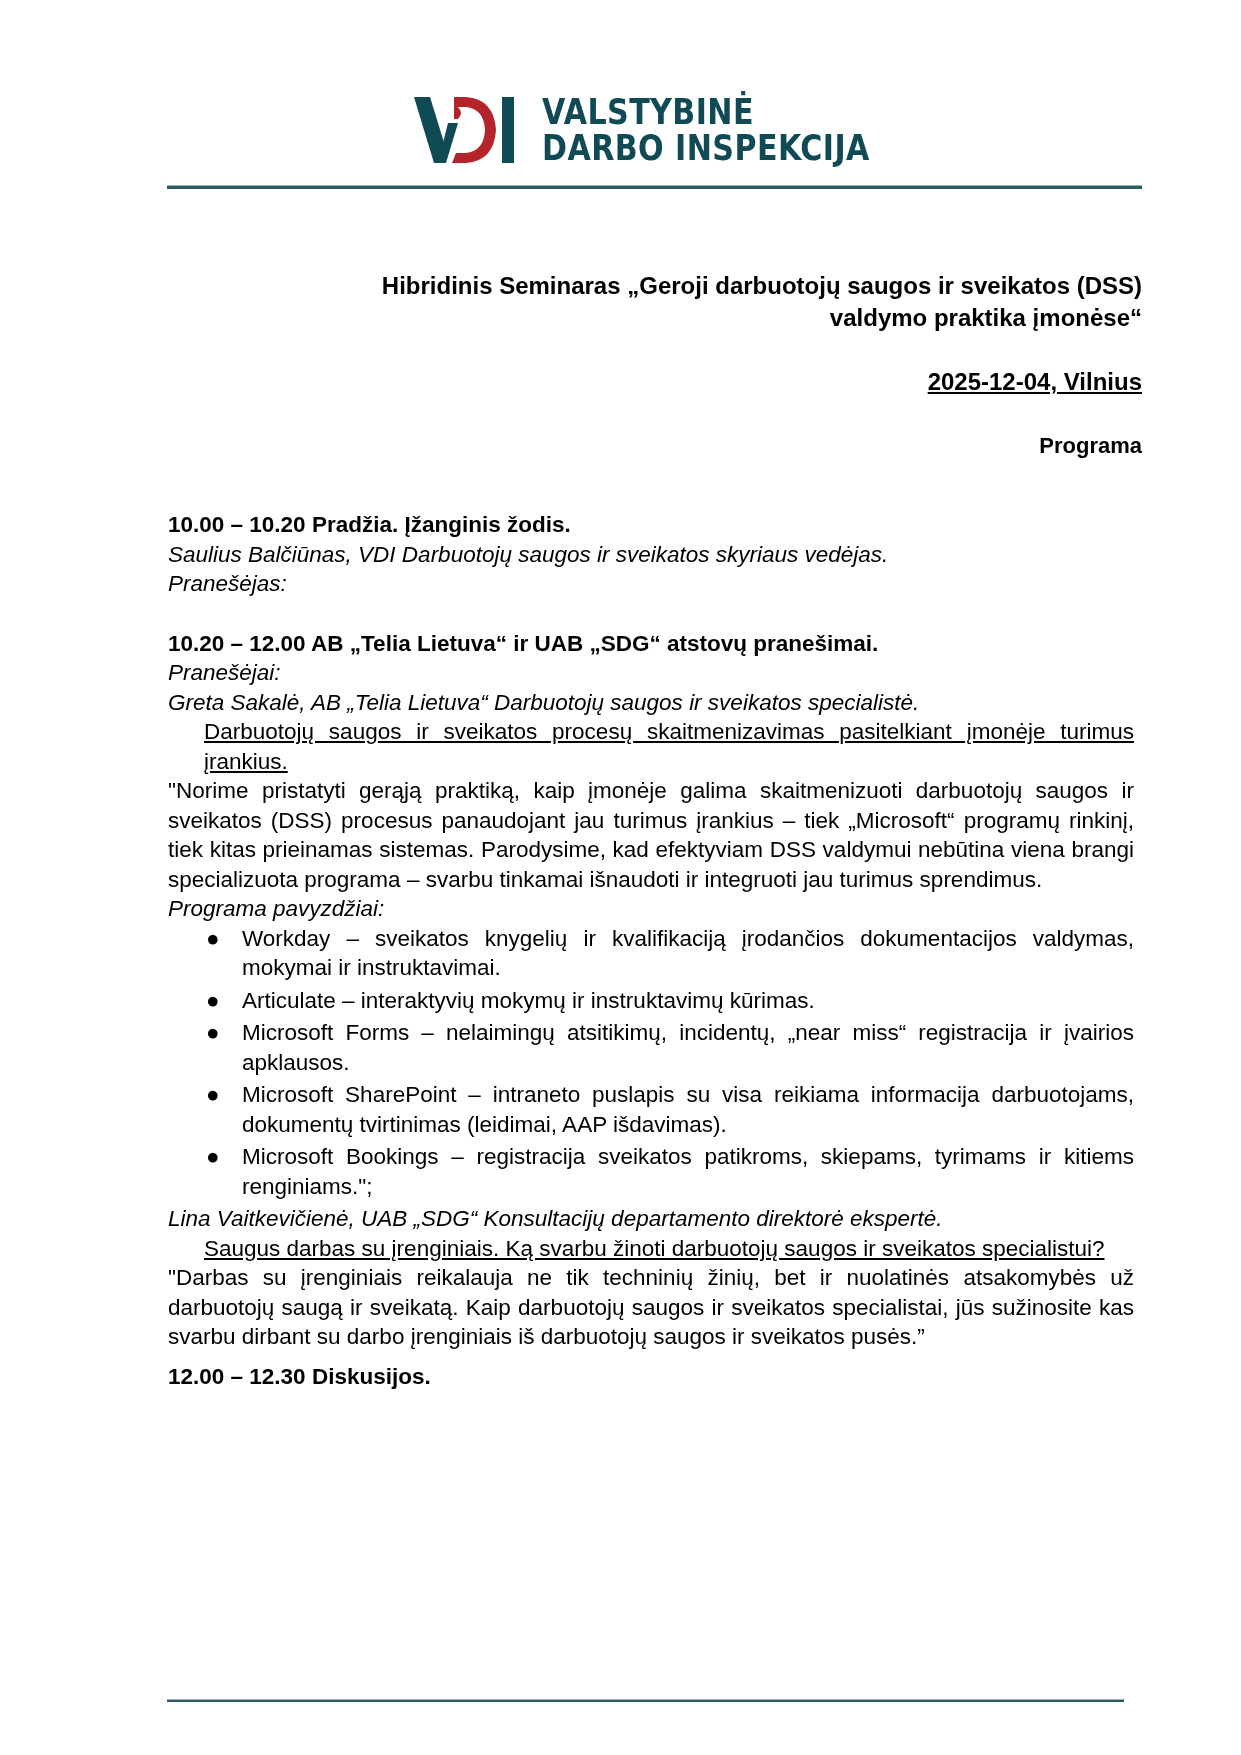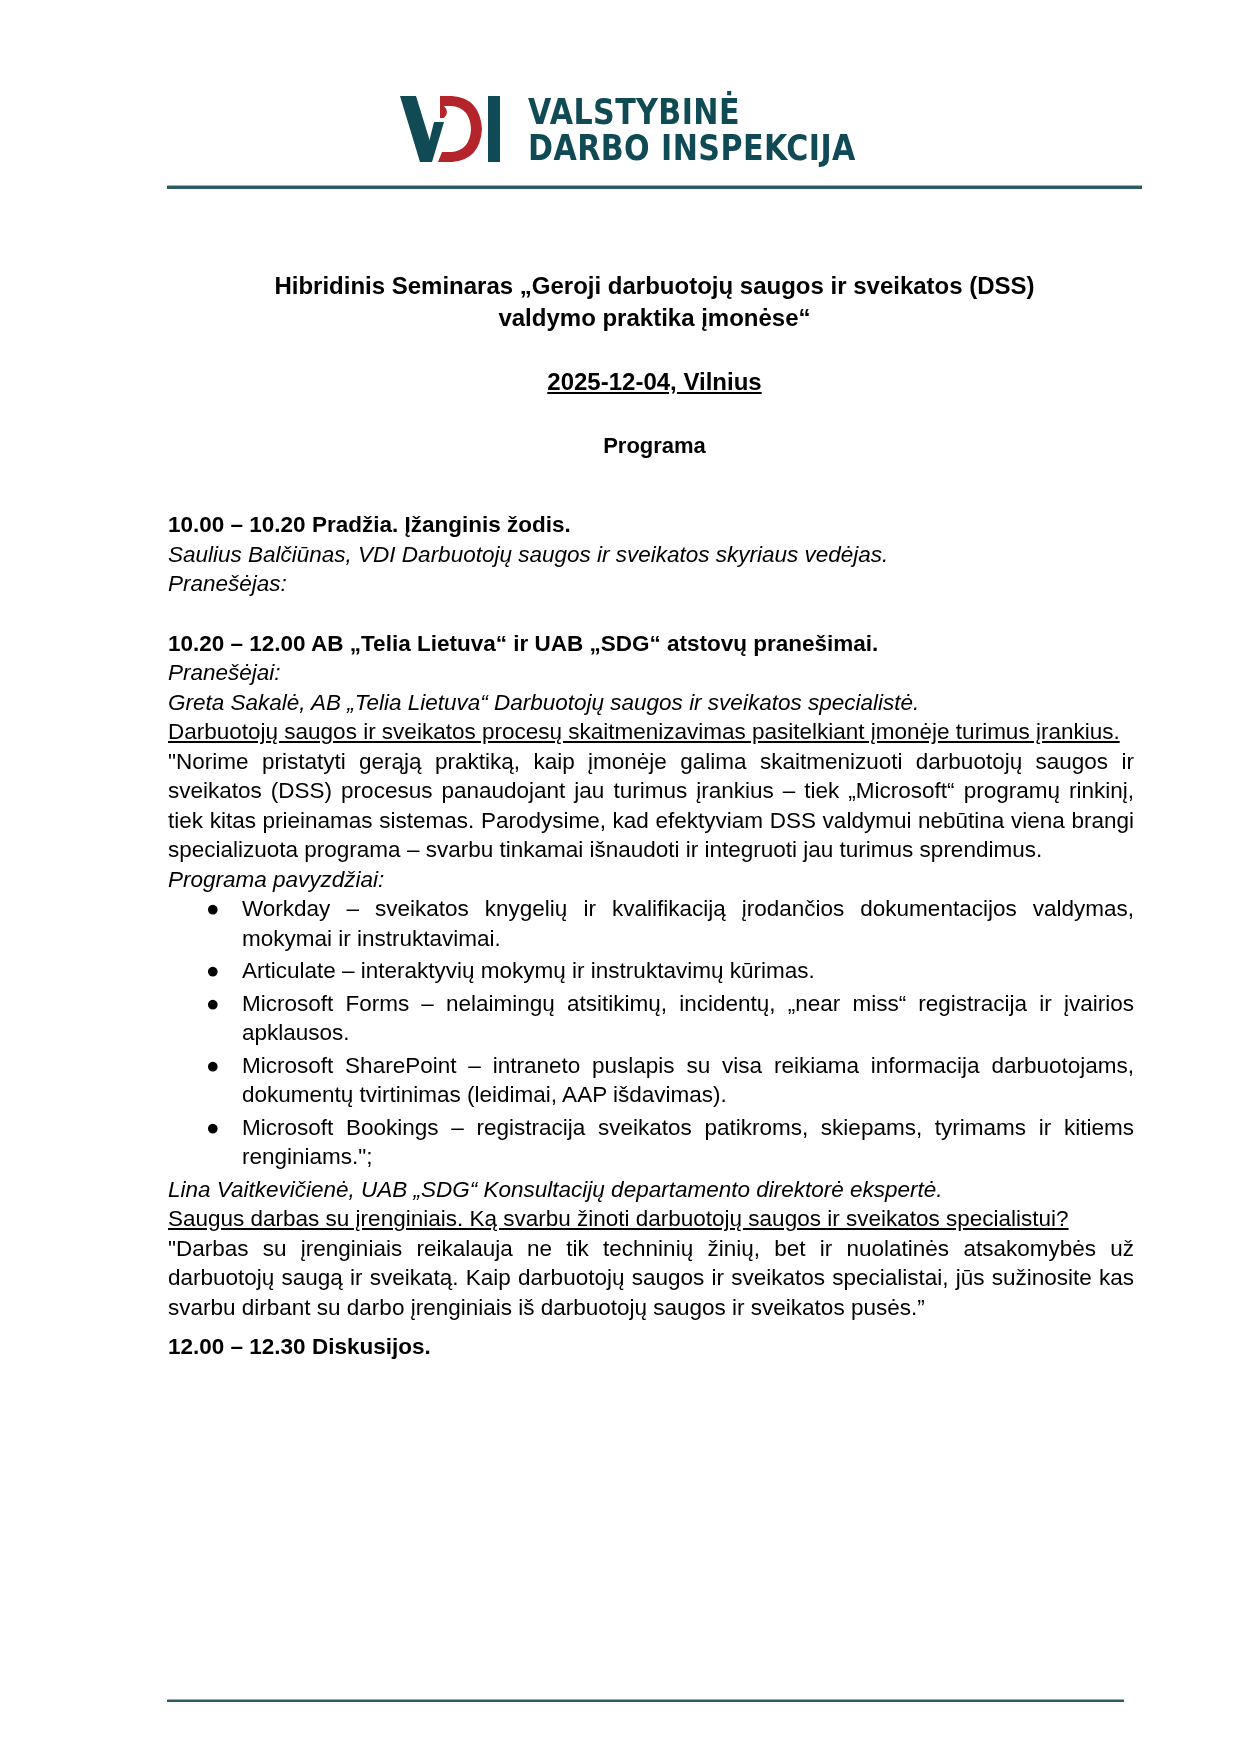--- a/index.html
+++ b/index.html
@@ -1,40 +1,40 @@
 <!DOCTYPE html>
 <html><head>
   <meta charset="utf-8">
   <style>
     html, body { margin: 0; padding: 0; background: #ffffff; }
     body { width: 1241px; height: 1755px; position: relative; overflow: hidden;
            font-family: "Liberation Sans", sans-serif; color: #000; }
 
-    .header-logo { position: absolute; left: 400px; top: 94px; height: 72px; display: flex; }
+    .header-logo { position: absolute; left: 414px; top: 94px; height: 72px; display: flex; align-items: center; }
     .logo-mark { width: 104px; height: 70px; }
     .logo-text { position: absolute; left: 128px; top: 0px; font-family: "DejaVu Sans", sans-serif;
                  font-weight: bold; color: #0f4a55; font-size: 35px; line-height: 36px; letter-spacing: 0.5px;
                  transform: scaleX(0.86); transform-origin: left top; white-space: nowrap; }
     .rule { position: absolute; left: 167px; width: 975px; height: 3px; background: #2e5a62;
             border-top: 1px solid #8fb4ba; }
     .rule.top { top: 185px; }
     .rule.bottom { top: 1699px; width: 957px; height: 2px; }
 
-    .title { position: absolute; left: 167px; width: 975px; text-align: center; font-weight: bold;
+    .title { position: absolute; left: 167px; width: 975px; text-align: right; font-weight: bold;
              font-size: 24px; line-height: 32px; }
     .title.main { top: 270px; }
     .title.date { top: 366px; font-size: 24px; text-decoration: underline; }
     .title.prog { top: 430px; font-size: 22px; }
 
     .body { position: absolute; left: 168px; top: 510px; width: 966px; font-size: 22.5px; line-height: 29.5px; }
     .body p { margin: 0; text-align: justify; }
     .body .session { font-weight: bold; }
     .body .gap { height: 30px; }
     .body .it { font-style: italic; }
-    .body .ul { text-decoration: underline; }
+    .body .ul { text-decoration: underline; margin-left: 36px; }
     .body ul { margin: 0; padding: 0; list-style: none; }
     .body li { position: relative; padding-left: 74px; text-align: justify; margin-bottom: 3px; }
     .body li .bullet { position: absolute; left: 38px; top: 0; }
     .body .gap-small { height: 10px; }
   </style>
 </head>
 <body>
 
 <div class="header-logo">
   <svg class="logo-mark" viewBox="0 0 104 70">

